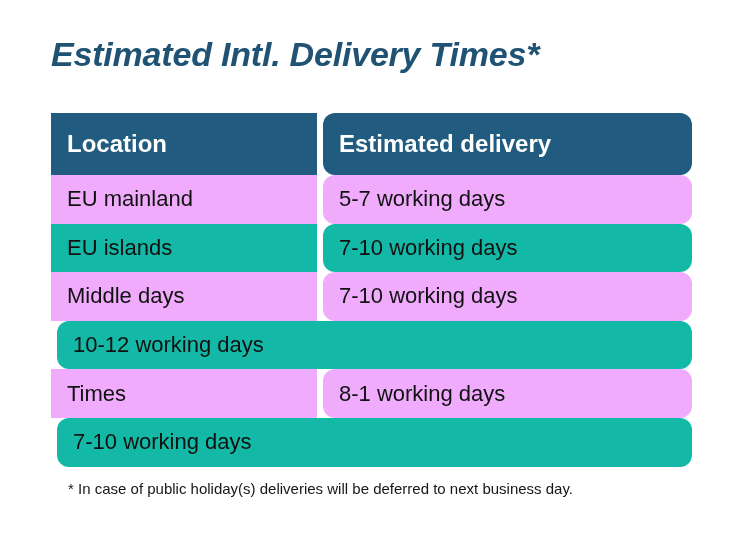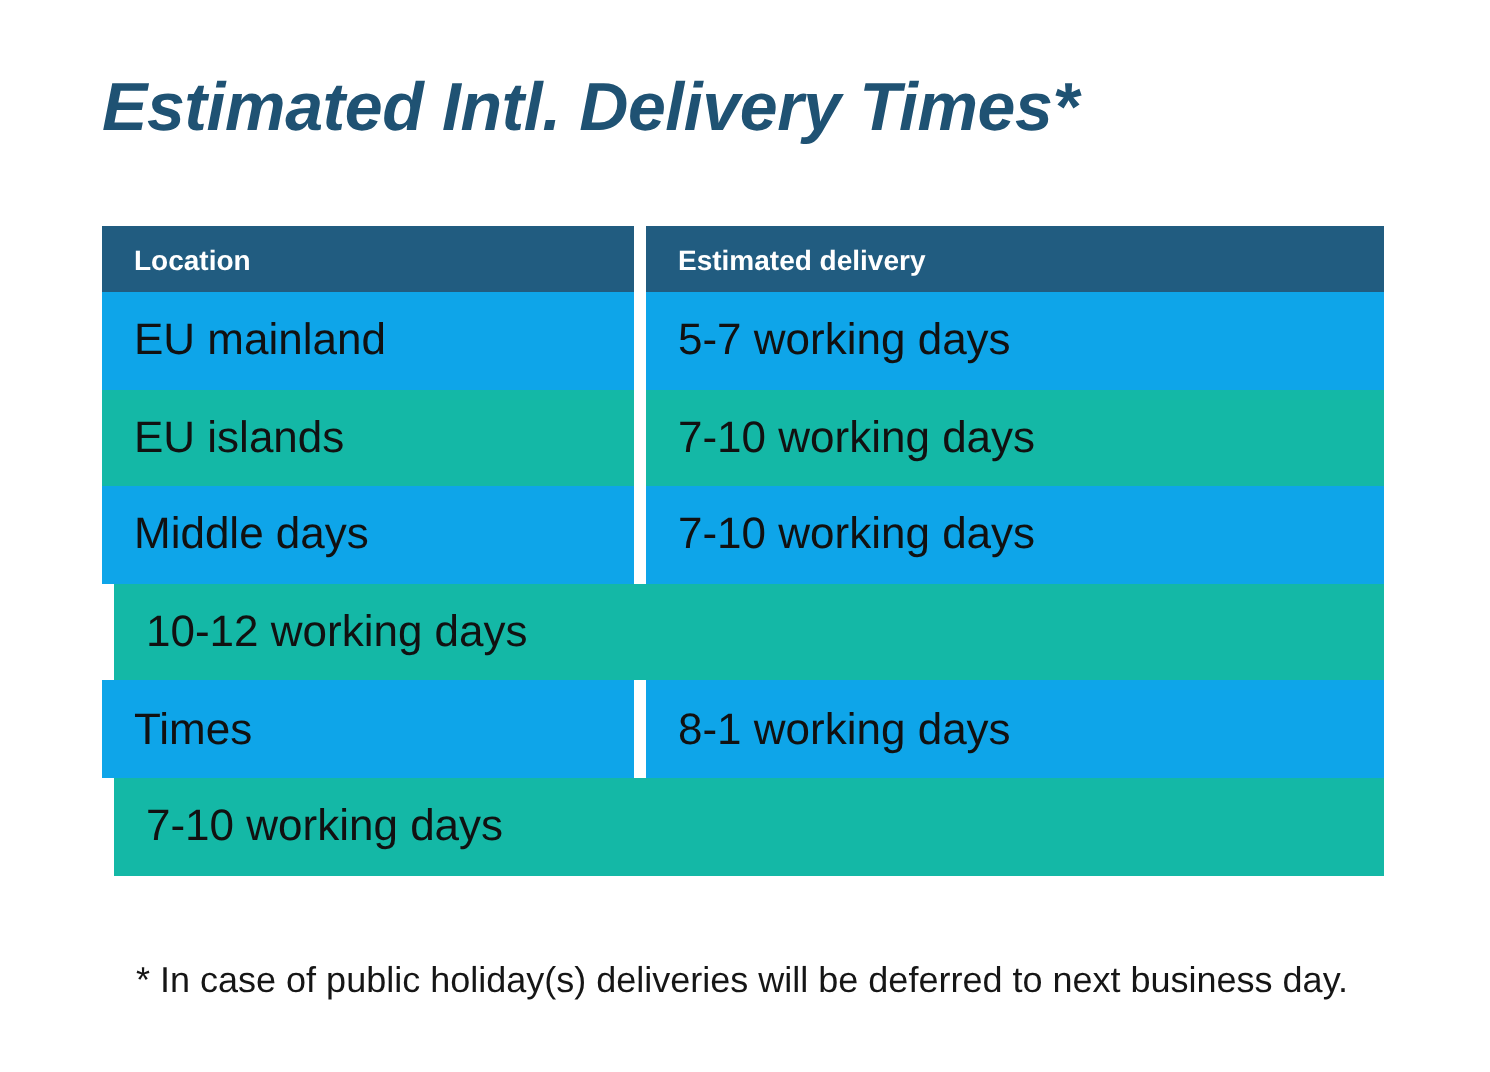--- a/index.html
+++ b/index.html
@@ -56,39 +56,40 @@
     width: 266px;
     flex: 0 0 266px;
   }
   .gap {
     width: 6px;
     flex: 0 0 6px;
     background: #ffffff;
   }
   .col-right {
     flex: 1 1 auto;
+    border-radius: 12px;
   }
   .header-row .cell {
     background: #215c80;
     color: #ffffff;
     font-weight: bold;
-    font-size: 14px;
-    height: 33px;
+    font-size: 24px;
+    height: 62px;
   }
   .row-dark .cell {
-    background: #0ea5e9;
+    background: #f0abfc;
   }
   .row-light .cell {
     background: #14b8a6;
   }
   .footnote {
     position: absolute;
     left: 68px;
     top: 480px;
-    font-size: 18px;
+    font-size: 15px;
     color: #161616;
     white-space: nowrap;
   }
 </style>
 </head>
 <body>
 
 <div class="page">
 
   <div class="title">Estimated Intl. Delivery Times*</div>

